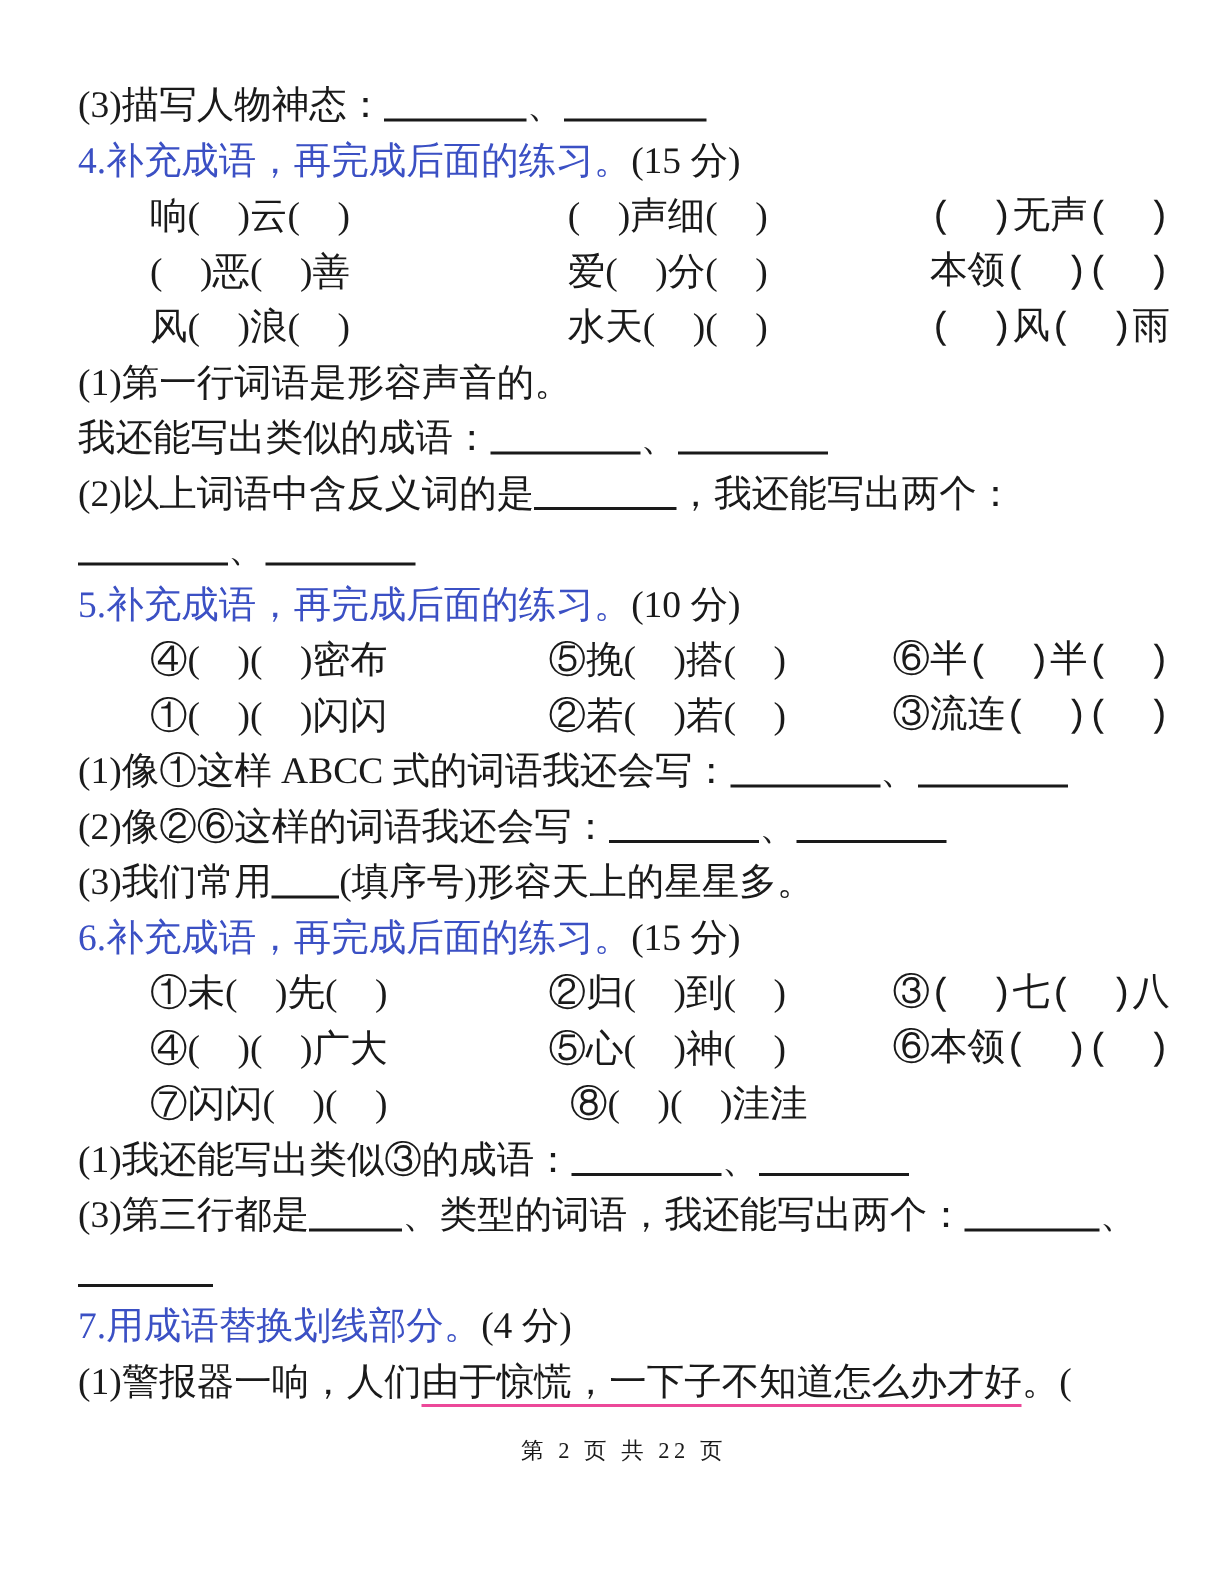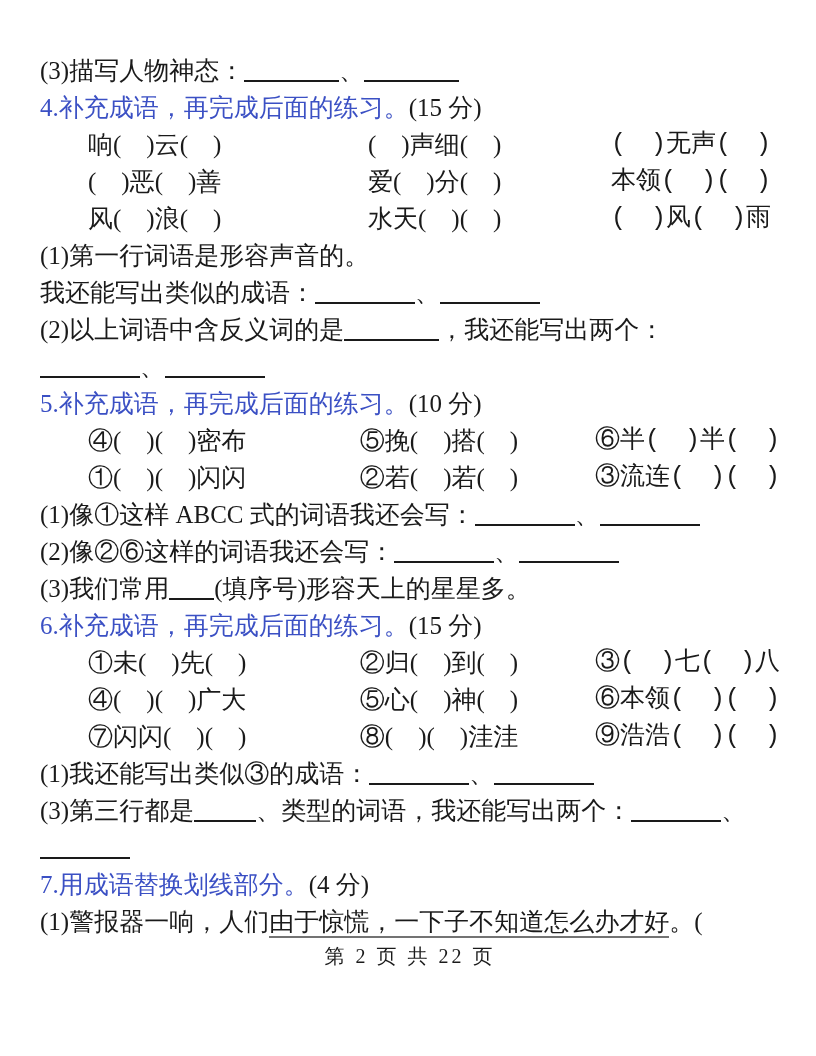--- a/index.html
+++ b/index.html
@@ -5,21 +5,21 @@
   html,body{margin:0;padding:0;background:#ffffff;}
   body{
     width:816px;height:1056px;
     font-family:"Liberation Serif","DejaVu Serif",serif;
     color:#1a1a1a;
     position:relative;
   }
   .page{
     box-sizing:border-box;
     width:816px;height:1056px;
-    padding:52px 36px 0 40px;
+    padding:52px 36px 0 52px;
     overflow:hidden;
   }
   .line{
     font-size:25px;
     line-height:37px;
     height:37px;
     white-space:nowrap;
   }
   .heading{color:#3b50c4;}
   .score{color:#1a1a1a;}
@@ -39,28 +39,28 @@
     border-bottom:2px solid #1a1a1a;
     height:20px;
     vertical-align:-3px;
   }
   .w100{width:100px;}
   .w95{width:95px;}
   .w90{width:90px;}
   .w62{width:62px;}
   .w45{width:45px;}
   .ul{
-    border-bottom:2px solid #737373;
+    border-bottom:2px solid #ec4899;
     padding-bottom:1px;
     text-align:right;
   }
   .footer{
-    margin-top:4px;
+    margin-top:16px;
     text-align:center;
-    font-size:20px;
+    font-size:15px;
     letter-spacing:3px;
     line-height:24px;
   }
 </style>
 </head>
 <body>
 
 <div class="page">
 
   <div class="line">
@@ -130,21 +130,20 @@
       <span class="g3">③(　)七(　)八</span>
   </div>
   <div class="grid">
     <span class="g1">④(　)(　)广大</span>
       <span class="g2">⑤心(　)神(　)</span>
       <span class="g3">⑥本领(　)(　)</span>
   </div>
   <div class="grid">
     <span class="g1">⑦闪闪(　)(　)</span>
       <span class="g2">⑧(　)(　)洼洼</span>
-      <span class="g3">⑨浩浩(　)(　)</span>
   </div>
   <div class="line">
     <span>(1)我还能写出类似③的成语：</span><span class="bl w100"></span><span>、</span><span class="bl w100"></span>
   </div>
   <div class="line">
     <span>(3)第三行都是</span><span class="bl w62"></span><span>、类型的词语，我还能写出两个：</span><span class="bl w90"></span><span>、</span>
   </div>
   <div class="line">
     <span class="bl w90"></span>
   </div>

